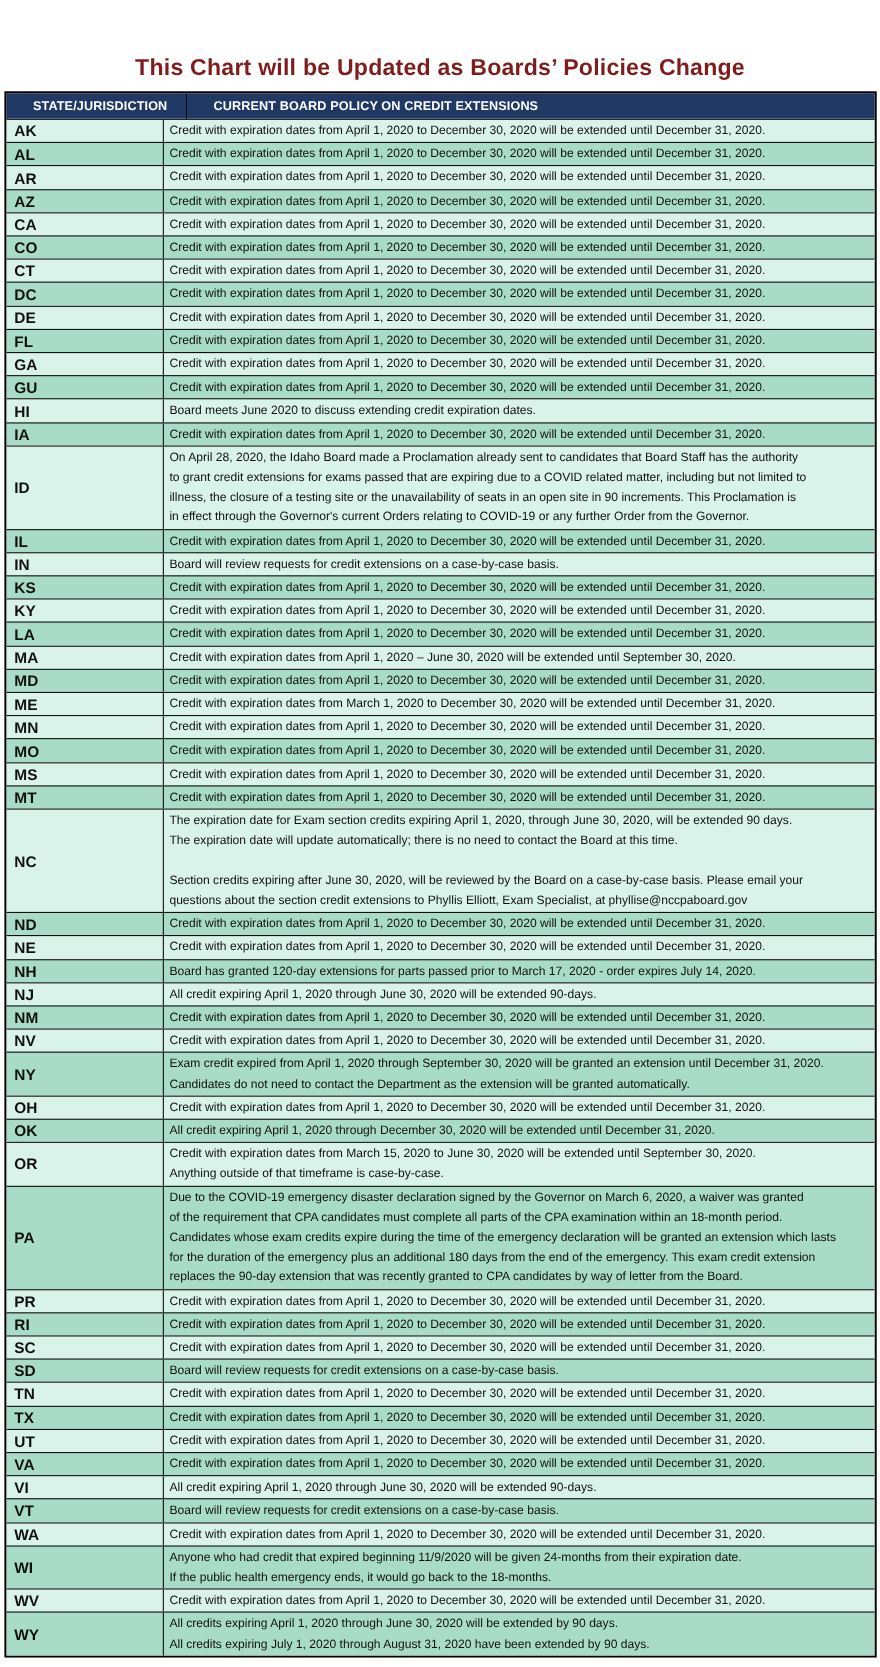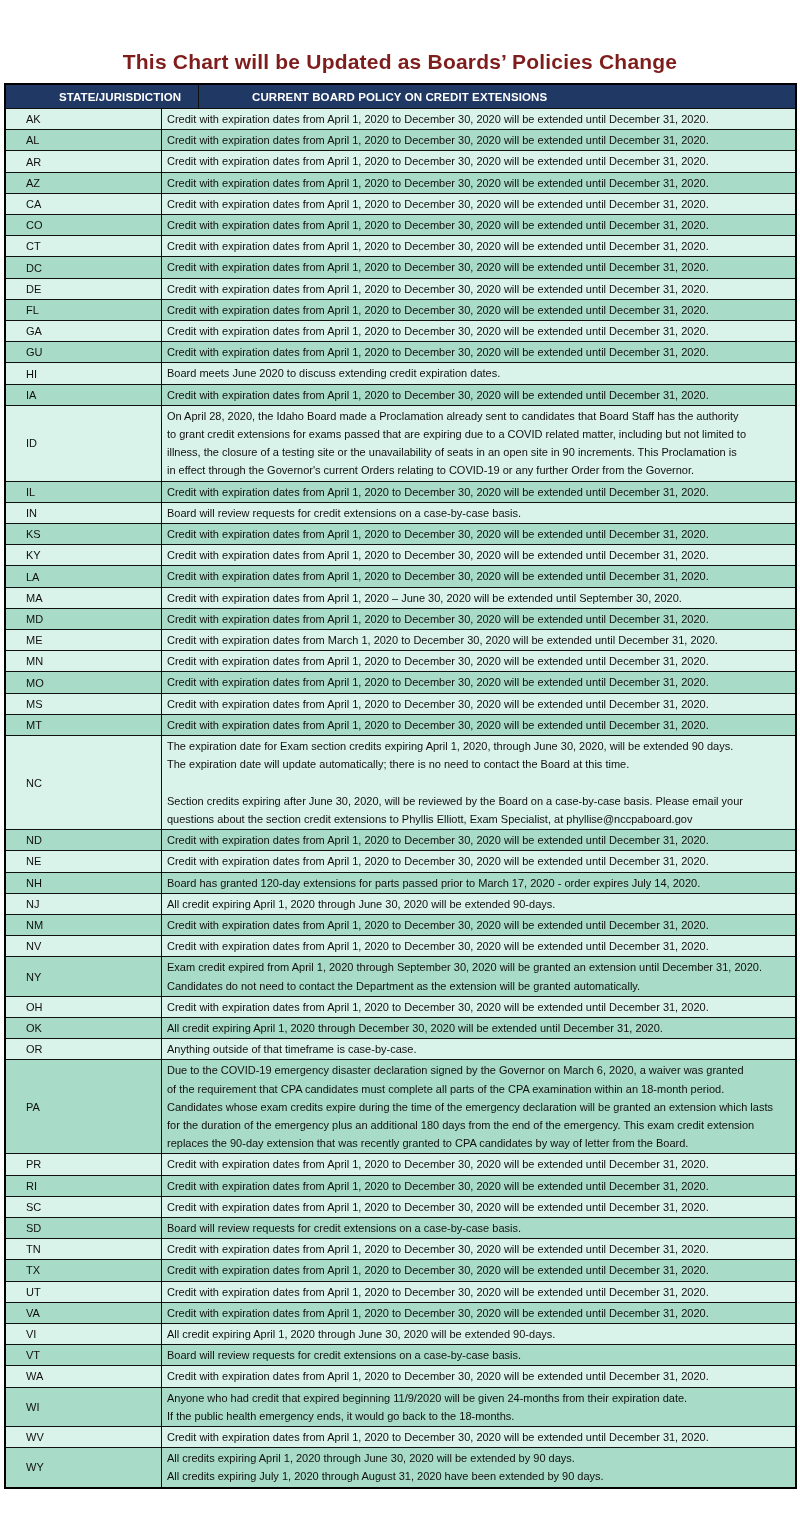--- a/index.html
+++ b/index.html
@@ -26,44 +26,43 @@
   }
   .header-row{
     display:flex;
     background:var(--header-bg,#1F3864);
     color:var(--header-text,#fff);
   }
   .header-cell{
     font-weight:bold;
     font-size:11.5px;
     letter-spacing:0.1px;
-    padding:6px 4px 5px 9px;
+    padding:6px 4px 5px 24px;
     display:flex;
     align-items:center;
-    margin-left:44px;
   }
   .state-col{
     width:135px;
     flex:0 0 135px;
     border-right:1.5px solid #101010;
   }
   .policy-col{ flex:1 1 auto; min-width:0; }
   .row{
     display:flex;
     border-top:1.5px solid #101010;
     min-height:19px;
   }
   .row.light{ background:var(--row-light,#D9F2EA); }
   .row.dark{ background:var(--row-dark,#A8DBC8); }
   .state-cell{
     display:flex;
     align-items:center;
-    padding-left:20px;
-    font-weight:normal;
-    font-size:11px;
+    padding-left:7px;
+    font-weight:bold;
+    font-size:14px;
     color:#101010;
   }
   .policy-cell{
     display:flex;
     flex-direction:column;
     justify-content:center;
     padding:1px 4px 1px 5px;
   }
   .line{
     font-size:11px;
@@ -311,20 +310,21 @@
         </div>
         <div class="row dark">
           <div class="state-cell state-col">OK</div>
           <div class="policy-cell policy-col">
             <div class="line">All credit expiring April 1, 2020 through December 30, 2020 will be extended until December 31, 2020.</div>
           </div>
         </div>
         <div class="row light">
           <div class="state-cell state-col">OR</div>
           <div class="policy-cell policy-col">
+            <div class="line">Credit with expiration dates from March 15, 2020 to June 30, 2020 will be extended until September 30, 2020.</div>
             <div class="line">Anything outside of that timeframe is case-by-case.</div>
           </div>
         </div>
         <div class="row dark">
           <div class="state-cell state-col">PA</div>
           <div class="policy-cell policy-col">
             <div class="line">Due to the COVID-19 emergency disaster declaration signed by the Governor on March 6, 2020, a waiver was granted</div>
             <div class="line">of the requirement that CPA candidates must complete all parts of the CPA examination within an 18-month period.</div>
             <div class="line">Candidates whose exam credits expire during the time of the emergency declaration will be granted an extension which lasts</div>
             <div class="line">for the duration of the emergency plus an additional 180 days from the end of the emergency. This exam credit extension</div>

